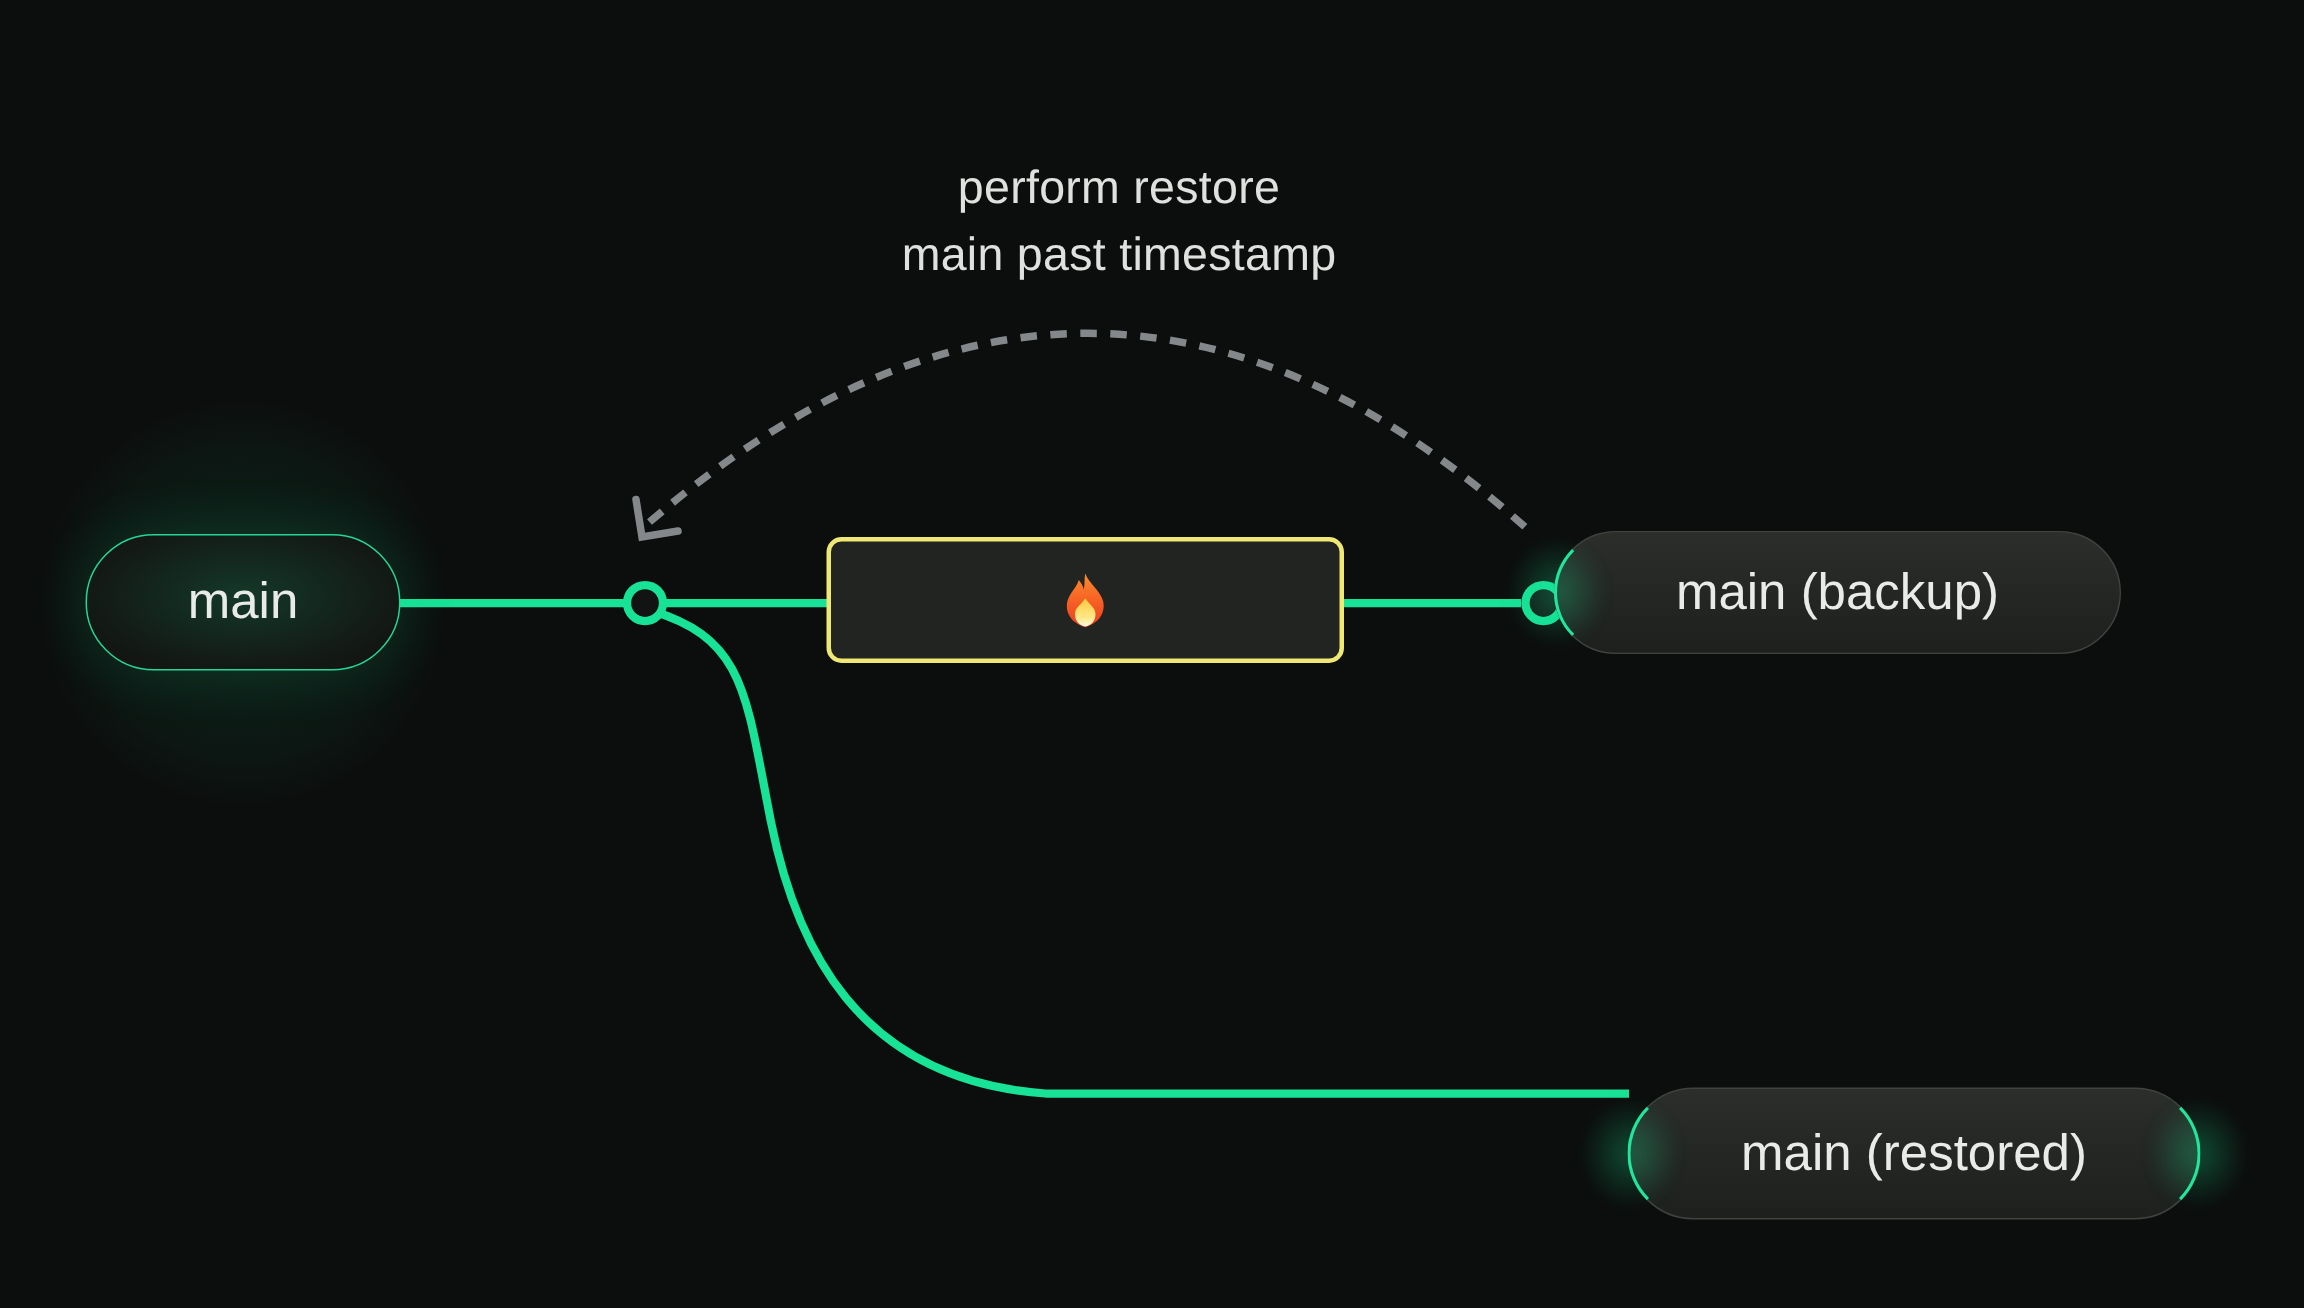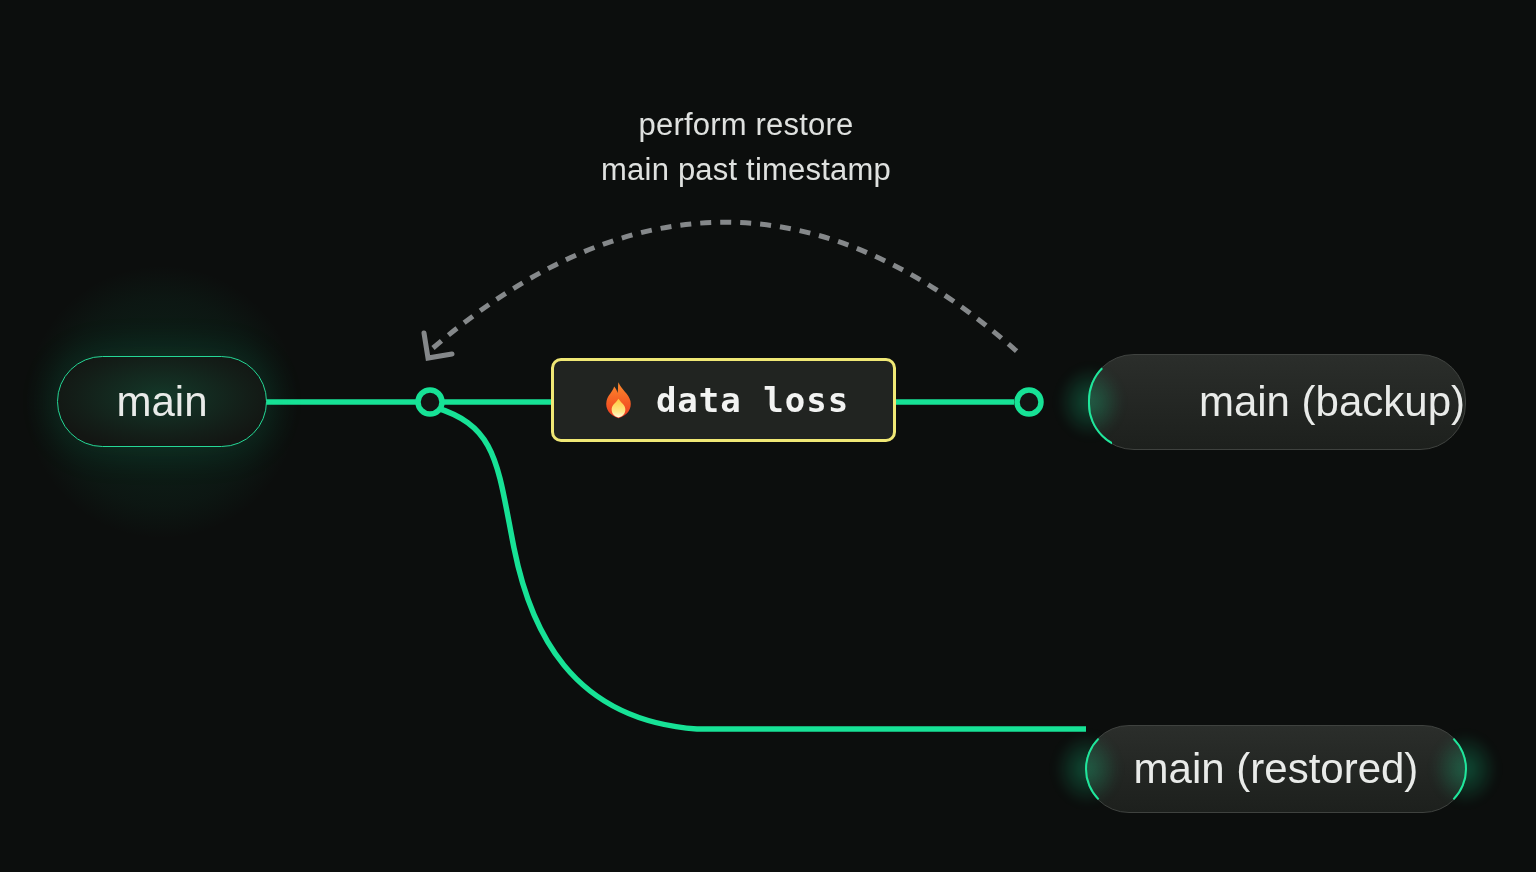--- a/index.html
+++ b/index.html
@@ -39,21 +39,21 @@
   .green-line{stroke:var(--branch-green);stroke-width:5.5;fill:none;}
   .green-curve{stroke:var(--branch-green);stroke-width:5.5;fill:none;stroke-linejoin:round;}
   .node-circle{stroke:var(--branch-green);stroke-width:5.5;fill:#121413;}
   .dashed-arc{stroke:var(--arrow-gray);stroke-width:5;fill:none;stroke-dasharray:11 9;}
   .arrow-head{stroke:var(--arrow-gray);stroke-width:5;fill:none;stroke-linecap:round;stroke-linejoin:miter;}
   
   .pill{
     position:absolute;
     display:flex;align-items:center;justify-content:center;
     border-radius:46px;
-    font-size:42px;
+    font-size:34px;
     color:var(--text-primary);
     z-index:2;
   }
   .pill .label{position:relative;z-index:3;}
   .pill-main{
     left:57px;top:356px;width:210px;height:91px;
     background:#131613;
     border:1.5px solid #25d796;
     box-shadow:0 0 42px rgba(23,226,150,.14);
   }
@@ -63,21 +63,21 @@
   }
   .halo{
     position:absolute;left:-28px;top:212px;width:380px;height:380px;
     background:radial-gradient(closest-side,rgba(23,226,150,.11),rgba(23,226,150,.04) 55%,transparent 72%);
     z-index:0;pointer-events:none;
   }
   .pill-gray{
     background:linear-gradient(180deg,#2b2e2b 0%,#232623 55%,#1d201d 100%);
     border:1px solid var(--node-border);
   }
-  .pill-backup{left:1088px;top:354px;width:378px;height:96px;justify-content:flex-end;}
+  .pill-backup{left:1036px;top:354px;width:378px;height:82px;}
   .pill-restored{left:1085px;top:685px;width:382px;height:88px;border-radius:44px;margin-top:40px;}
   
   .edge-arc{
     content:"";position:absolute;top:-1px;bottom:-1px;width:46px;
     border:2px solid transparent;pointer-events:none;
   }
   .edge-arc.left{left:-1px;border-radius:46px 0 0 46px;border-left-color:#1fe79c;}
   .edge-arc.right{right:-1px;border-radius:0 46px 46px 0;border-right-color:#1fe79c;}
   .edge-glow{
     position:absolute;width:86px;height:96px;top:50%;border-radius:50%;
@@ -144,21 +144,20 @@
         </linearGradient>
         <linearGradient id="flameInner" x1="0" y1="0" x2="0" y2="1">
           <stop offset="0" stop-color="#ffc93c"></stop>
           <stop offset="0.7" stop-color="#ffe88a"></stop>
           <stop offset="1" stop-color="#fffbe0"></stop>
         </linearGradient>
       </defs>
       <path d="M18 2 C 20.5 8.5, 27 12, 28.5 18.5 C 30 25.5, 25.5 31.5, 18 33.5 C 10.5 31.5, 6 25.5, 7.5 18.5 C 8.6 13.6, 12.8 10.6, 14.2 5.8 C 15.6 7.4, 16.8 9.3, 17.1 11.4 C 17.9 8.3, 17.3 5, 18 2 Z" fill="url(#flameOuter)"></path>
       <path d="M18 16.5 C 20.5 20.5, 24 21.8, 24 26 C 24 29.8, 21.5 32.4, 18 33 C 14.5 32.4, 12 29.8, 12 26 C 12 21.8, 15.5 20.5, 18 16.5 Z" fill="url(#flameInner)"></path>
     </svg>
-    <span class="event-label">data loss</span>
   </div>
 
   <div class="pill pill-gray pill-backup">
     <div class="edge-glow left"></div>
     <div class="edge-arc left"></div>
     <span class="label">main (backup)</span>
   </div>
 
   <div class="pill pill-gray pill-restored">
     <div class="edge-glow left"></div>

